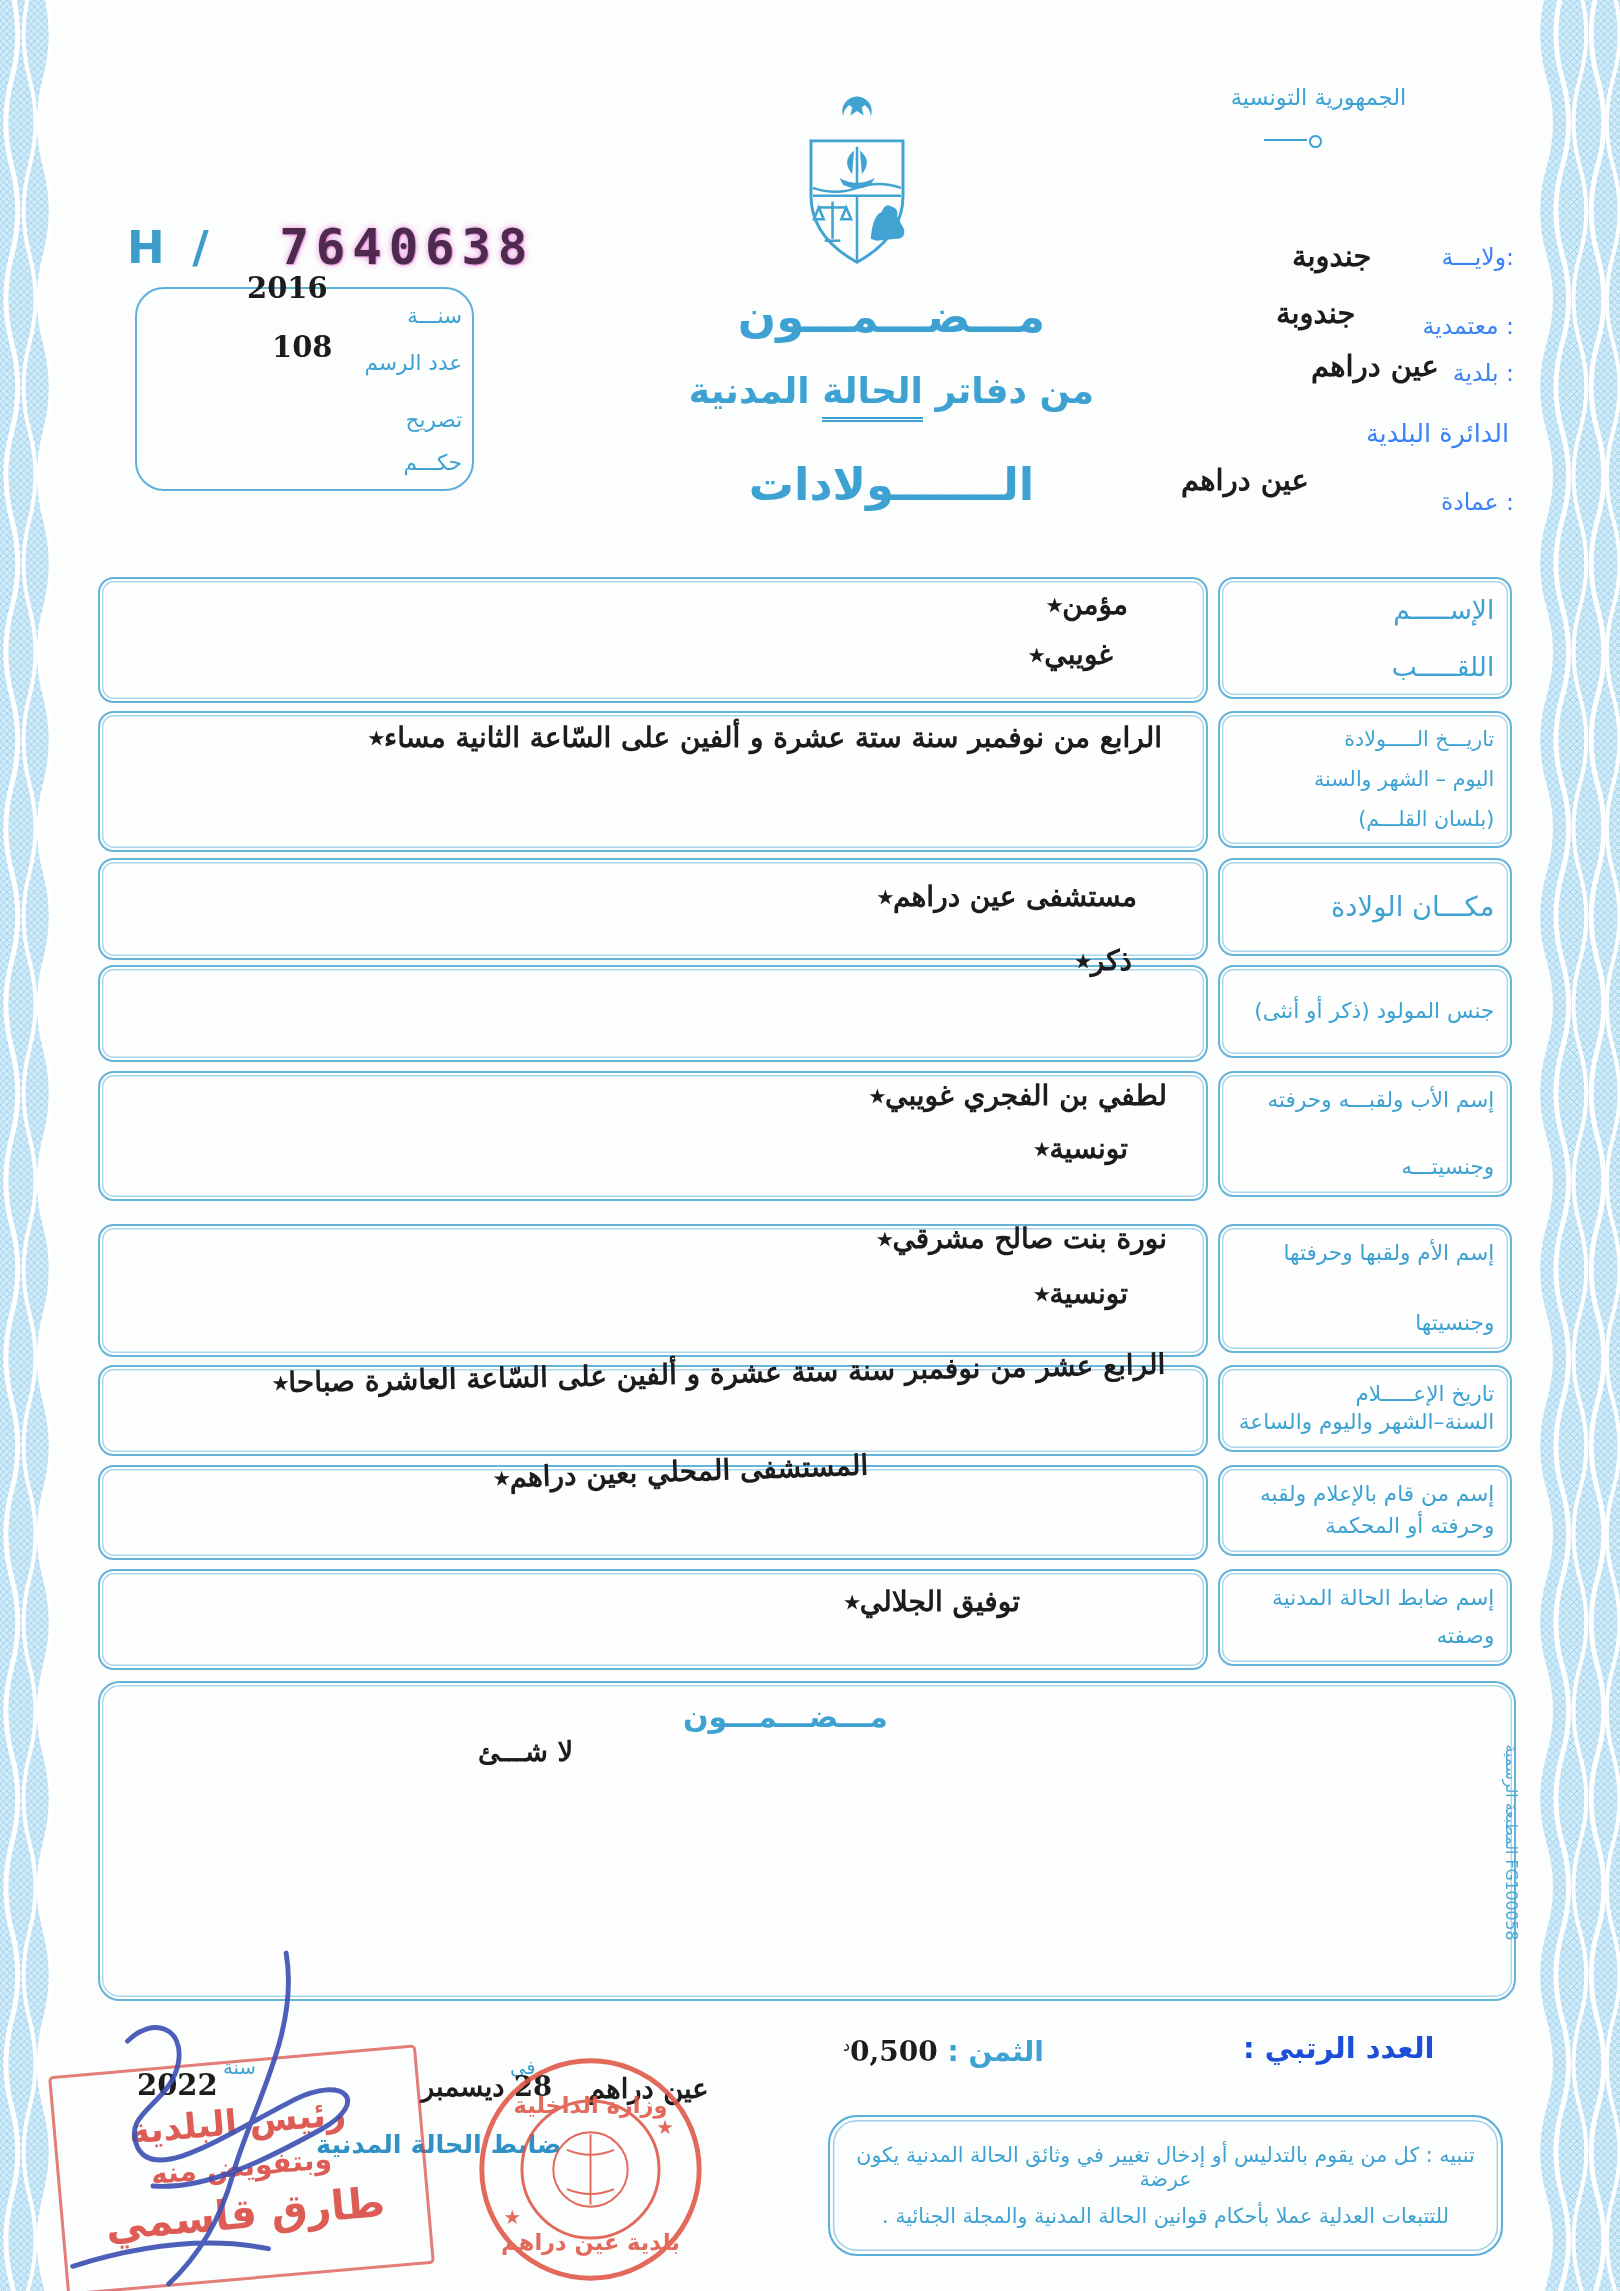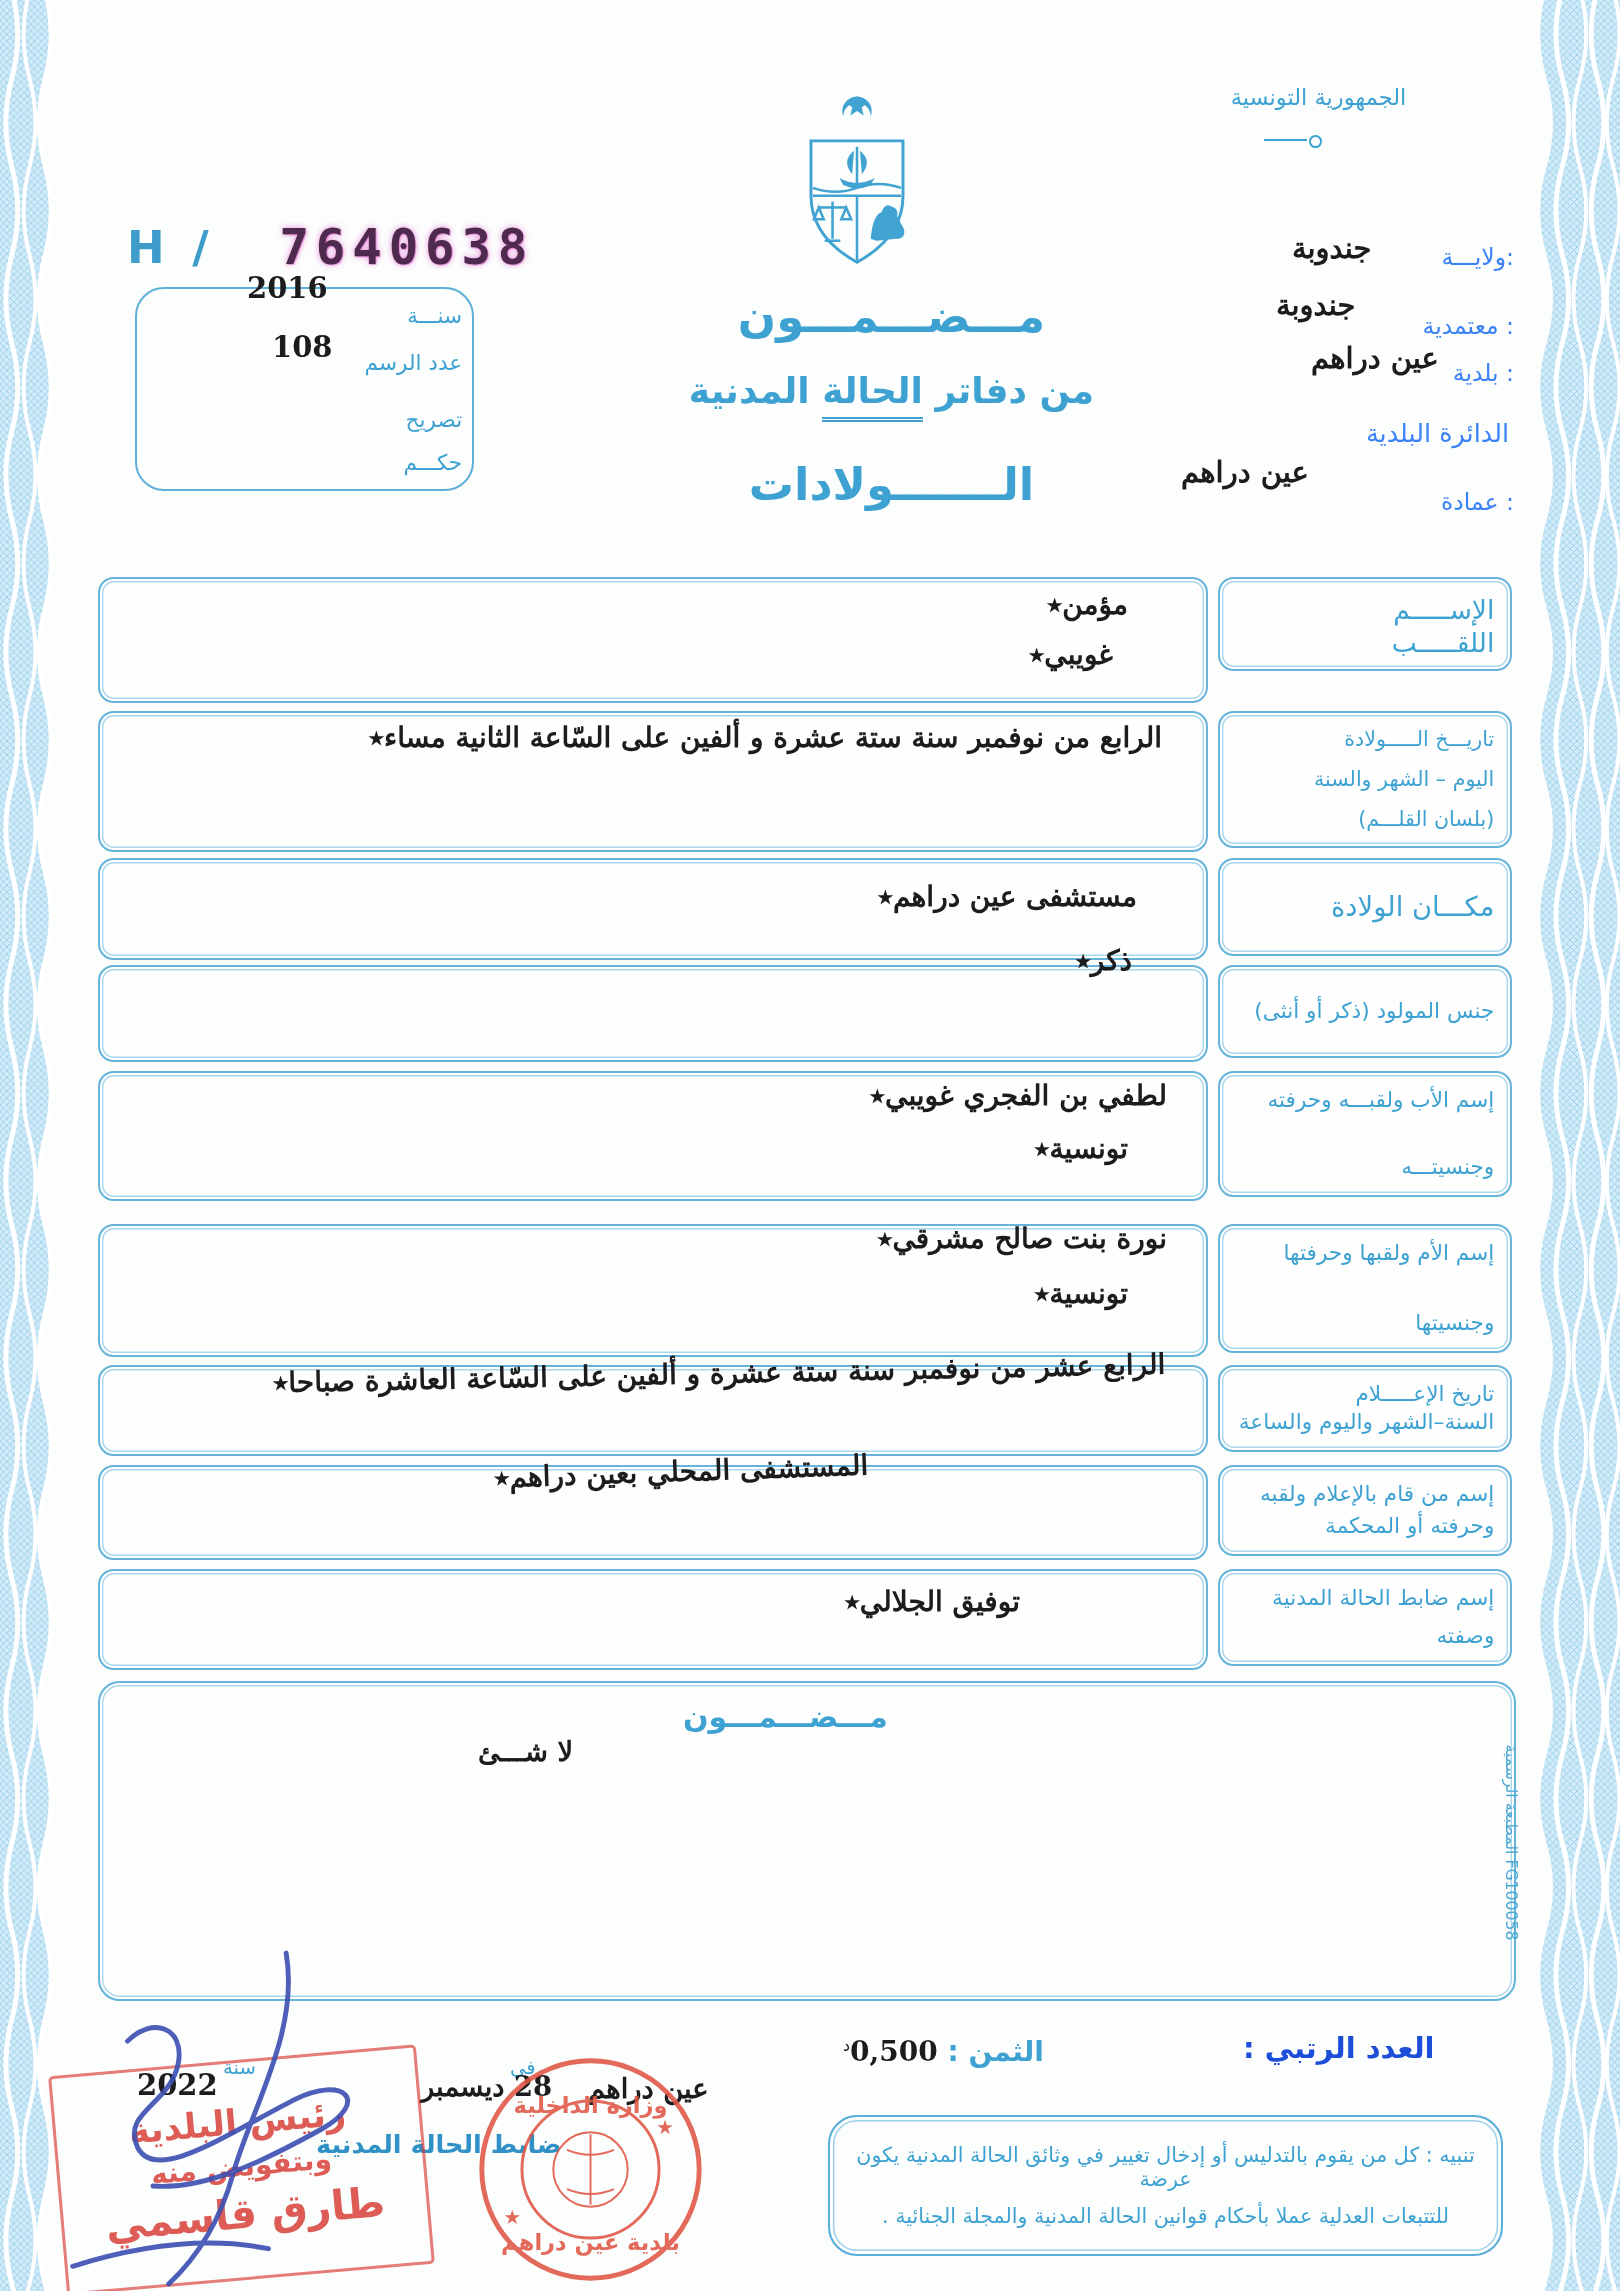--- a/index.html
+++ b/index.html
@@ -30,34 +30,34 @@
   .title-l2{font-size:36px;margin-top:27px;}
   .title-l2 .u{border-bottom:5.9px double #3da2d2;padding-bottom:5.9px;}
   .title-l3{font-size:45px;margin-top:47px;}
   
   .republic{left:1157px;top:84px;width:323px;text-align:center;color:#3da2d2;font-size:22.5px;}
   .hdr-divider{left:1264px;top:135px;width:108px;height:9.8px;}
   .hdr-divider .ln{position:absolute;top:3.9px;width:43px;border-top:2px solid #3da2d2;}
   .hdr-divider .ln.l{left:0;}
   .hdr-divider .o{position:absolute;left:45px;top:0;width:8.8px;height:8.8px;border:2px solid #3da2d2;border-radius:50%;}
   .hlabel{position:absolute;color:#3b82f6;font-size:23.5px;white-space:nowrap;}
-  .hvalue{position:absolute;font-weight:700;font-size:29px;white-space:nowrap;font-family:"DejaVu Serif","Liberation Serif",serif;}
+  .hvalue{position:absolute;font-weight:700;font-size:29px;white-space:nowrap;font-family:"DejaVu Serif","Liberation Serif",serif;margin-top:8px;}
   
   .row-value,.row-label,.notes-box{
     position:absolute;background:#fefefe;border:2px solid #66b4da;border-radius:15.7px;
     box-shadow:inset 0 0 0 2px #fff,inset 0 0 0 3.4px #aad7ec;
   }
   .row-value{left:98px;width:1106px;}
   .row-label{left:1218px;width:294px;color:#3da2d2;display:flex;flex-direction:column;
     justify-content:space-between;padding:13.7px 15.7px;box-sizing:border-box;text-align:right;}
   .row-label .lab{font-size:21.6px;line-height:1.25;}
   .val{position:absolute;font-weight:700;font-size:28px;white-space:nowrap;
     font-family:"DejaVu Serif","Liberation Serif",serif;}
   
-  .rv1{top:577px;height:122px;} .rl1{top:577px;height:94px;} .rl1 .lab{font-size:26.5px;}
+  .rv1{top:577px;height:122px;} .rl1{top:577px;height:122px;} .rl1 .lab{font-size:26.5px;}
   .rv2{top:711px;height:137px;} .rl2{top:711px;height:137px;} .rl2 .lab{font-size:20.6px;}
   .rv3{top:858px;height:98px;} .rl3{top:858px;height:98px;justify-content:center;} .rl3 .lab{font-size:27.4px;}
   .rv4{top:965px;height:93px;}  .rl4{top:965px;height:93px;justify-content:center;}
   .rv5{top:1071px;height:126px;} .rl5{top:1071px;height:126px;}
   .rv6{top:1224px;height:129px;} .rl6{top:1224px;height:129px;}
   .rv7{top:1365px;height:87px;}  .rl7{top:1365px;height:87px;}
   .rv8{top:1465px;height:91px;}  .rl8{top:1465px;height:91px;}
   .rv9{top:1569px;height:97px;}  .rl9{top:1569px;height:97px;}
   
   .rv1 .v1{top:8.8px;right:78px;} .rv1 .v2{top:59px;right:93px;}

